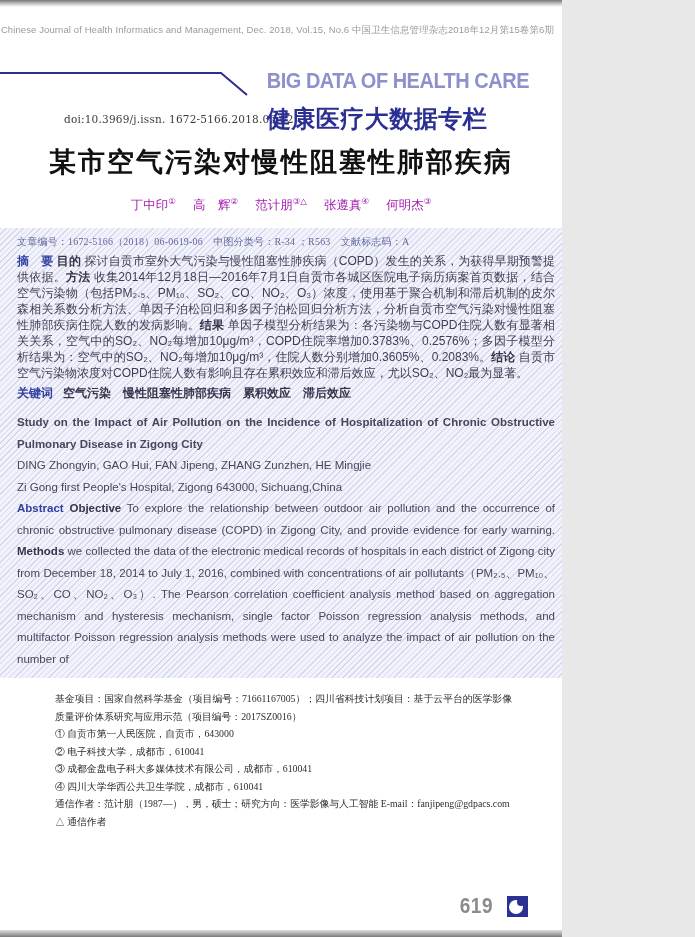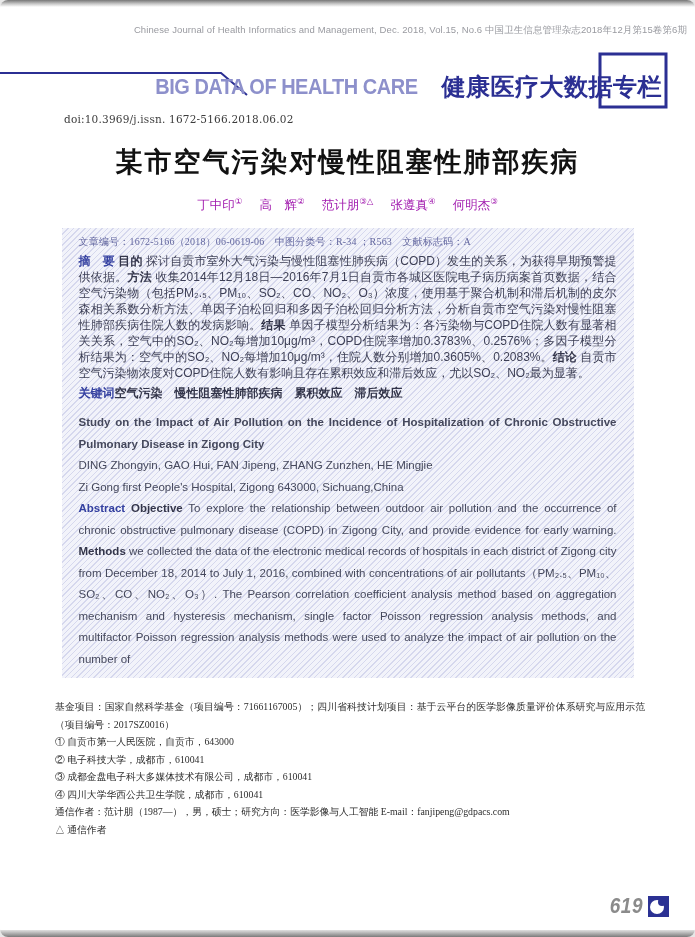--- a/index.html
+++ b/index.html
@@ -1,33 +1,33 @@
 <!DOCTYPE html>
 <html><head>
 <meta charset="utf-8">
 <style>
   html,body{margin:0;padding:0;background:#e8e8e8;}
   .page{
-    position:relative;width:695px;height:937px;background:#ffffff;
-    overflow:hidden;font-family:"Liberation Sans",sans-serif;border-radius:8px;
+    position:relative;width:562px;height:937px;background:#ffffff;
+    overflow:hidden;font-family:"Liberation Sans",sans-serif;
   }
   .edge-top{position:absolute;top:0;left:0;right:0;height:7px;
     background:linear-gradient(#777777,#c8c8c8 55%,#ffffff);}
   .edge-bottom{position:absolute;bottom:0;left:0;right:0;height:7px;
     background:linear-gradient(#e0e0e0,#909090 80%,#7a7a7a);}
 
   .journal-line{
     padding-top:24px;text-align:right;margin-right:8px;
     font-size:9.5px;color:#999aa0;letter-spacing:0.1px;
   }
   .banner{position:relative;height:66px;}
   .banner svg{position:absolute;top:0;left:0;overflow:visible;}
   .banner-text{
     position:absolute;top:34px;right:33px;white-space:nowrap;
-    display:flex;align-items:baseline;gap:24px;
+    display:flex;align-items:baseline;gap:9px;flex-direction:column;
   }
   .banner-en{
     font-size:20px;font-weight:bold;color:#8d90cb;letter-spacing:-0.5px;
     transform:scaleY(1.12);transform-origin:bottom;
   }
   .banner-cn{font-size:24px;font-weight:900;color:#2b2f93;letter-spacing:0.5px;}
 
   .doi-line{
     margin:10px 0 0 64px;font-family:"DejaVu Serif","Liberation Serif",serif;
     font-size:10.5px;color:#3c3c3c;letter-spacing:0.2px;
@@ -55,34 +55,34 @@
   .meta-line{
     font-family:"Liberation Serif",serif;font-size:10px;color:#63679f;
     margin-bottom:4px;letter-spacing:0.2px;
   }
   .cn-abstract{
     font-size:12px;line-height:16px;text-align:justify;color:#3d3f55;
   }
   .label-blue{color:#3440a0;font-weight:bold;}
   .seg-label{font-weight:bold;color:#33354a;}
   .kw-line{font-size:12px;line-height:23px;color:#33354a;font-weight:bold;margin-top:1px;}
-  .kw-line .label-blue{margin-right:0;}
+  .kw-line .label-blue{margin-right:10px;}
 
   .en-block{margin-top:7px;font-size:11.5px;line-height:21.5px;color:#45485c;}
   .en-title{font-weight:bold;text-align:justify;}
   .en-authors,.en-affiliation{font-weight:normal;}
   .en-abstract{text-align:justify;}
   .en-abstract b{color:#33354a;}
 
   .footnotes{
-    margin:20px 50px 0 55px;font-family:"Liberation Serif",serif;
+    margin:12px 50px 0 55px;font-family:"Liberation Serif",serif;
     font-size:9.8px;line-height:17.5px;color:#2c2c2c;text-align:justify;
   }
   .page-badge{
-    position:absolute;right:26px;bottom:20px;display:flex;align-items:center;gap:5px;font-style:italic;
+    position:absolute;right:34px;bottom:20px;display:flex;align-items:center;gap:14px;
   }
   .page-number{
     font-size:19px;font-weight:bold;color:#8b8b8b;letter-spacing:0.5px;
     transform:scaleY(1.15);transform-origin:center;
   }
   .logo{position:relative;width:21px;height:21px;background:#2b3193;}
   .logo .disc{position:absolute;left:2px;top:4px;width:14px;height:14px;border-radius:50%;background:#ffffff;}
   .logo .notch{position:absolute;left:10px;top:2px;width:8px;height:8px;border-radius:50%;background:#2b3193;}
 </style>
 </head>

